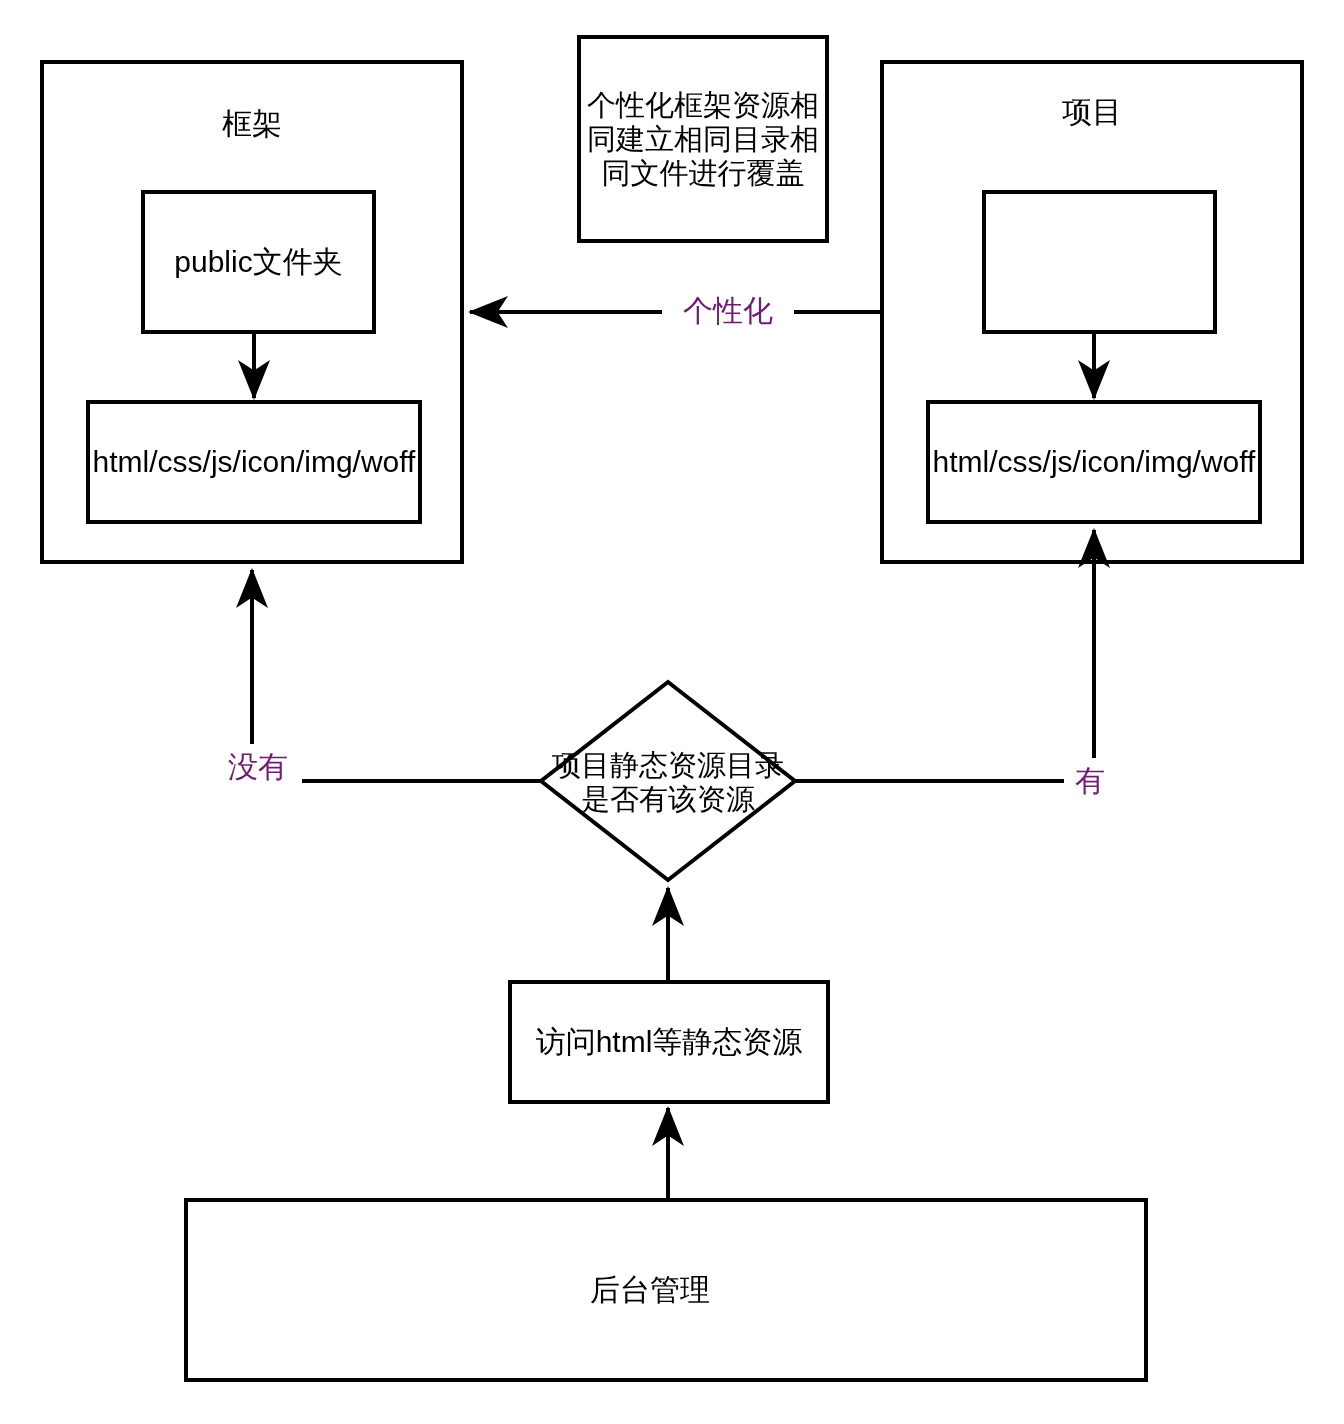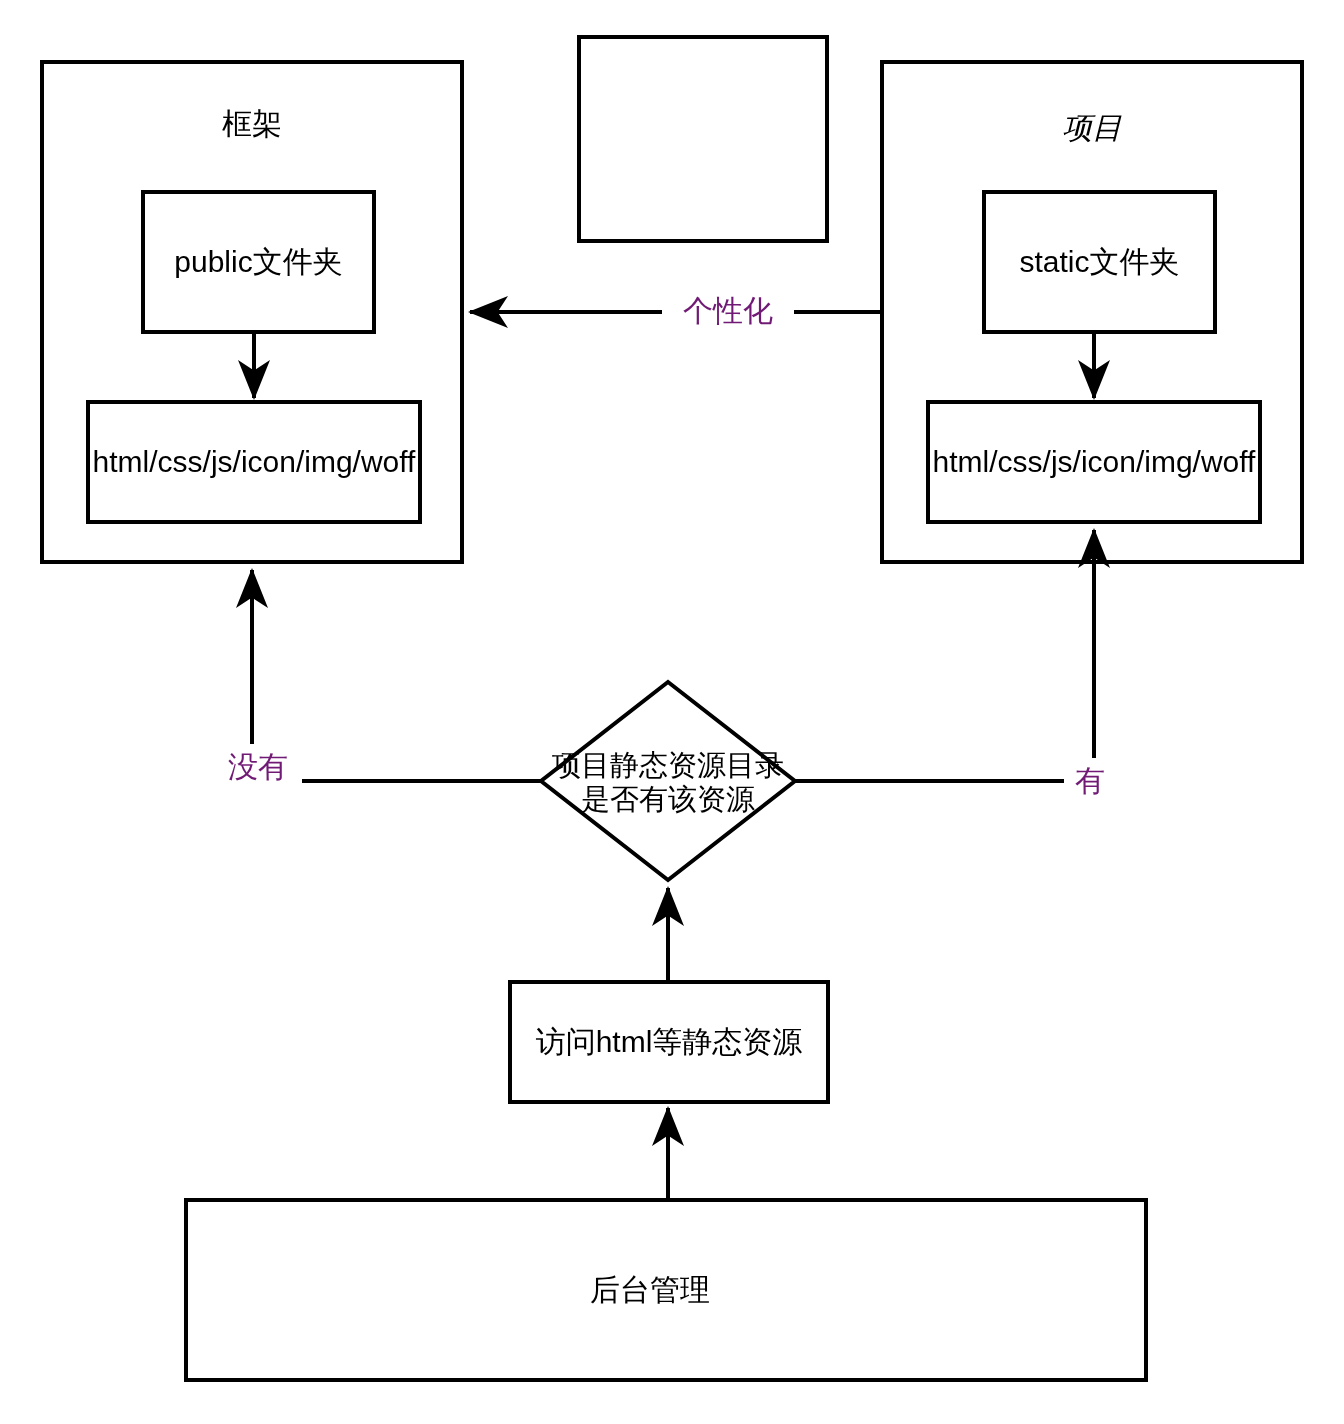--- a/index.html
+++ b/index.html
@@ -95,24 +95,24 @@
 
     <line x1="668" y1="1200" x2="668" y2="1108" stroke="#000000" stroke-width="4" marker-end="url(#arrow)"></line>
   </svg>
 
   <div class="node-text fs-30" style="left:42px; top:100px; width:420px; height:48px;">框架</div>
 
   <div class="node-text fs-30" style="left:143px; top:192px; width:231px; height:140px;">public文件夹</div>
 
   <div class="node-text fs-30" style="left:68px; top:402px; width:372px; height:120px;">html/css/js/icon/img/woff</div>
 
+  <div class="node-text wrap-text fs-29" style="left:583px; top:41px; width:240px; height:196px;">个性化框架资源相同建立相同目录相同文件进行覆盖</div>
 
-  <div class="node-text fs-30" style="left:882px; top:104px; width:420px; height:48px;font-style:italic;">项目</div>
+  <div class="node-text fs-30" style="left:882px; top:88px; width:420px; height:48px;">项目</div>
 
-  <div class="node-text fs-30" style="left:984px; top:192px; width:231px; height:140px;">static文件夹</div>
 
   <div class="node-text fs-30" style="left:908px; top:402px; width:372px; height:120px;">html/css/js/icon/img/woff</div>
 
   <div class="node-text fs-30" style="left:510px; top:982px; width:318px; height:120px;">访问html等静态资源</div>
 
   <div class="node-text wrap-text fs-29" style="left:548px; top:742px; width:240px; height:80px;">项目静态资源目录是否有该资源</div>
 
   <div class="node-text fs-30" style="left:170px; top:1200px; width:960px; height:180px;">后台管理</div>
 
   <div class="edge-label fs-30" style="left:662px; top:288px; width:132px; height:44px;">个性化</div>

